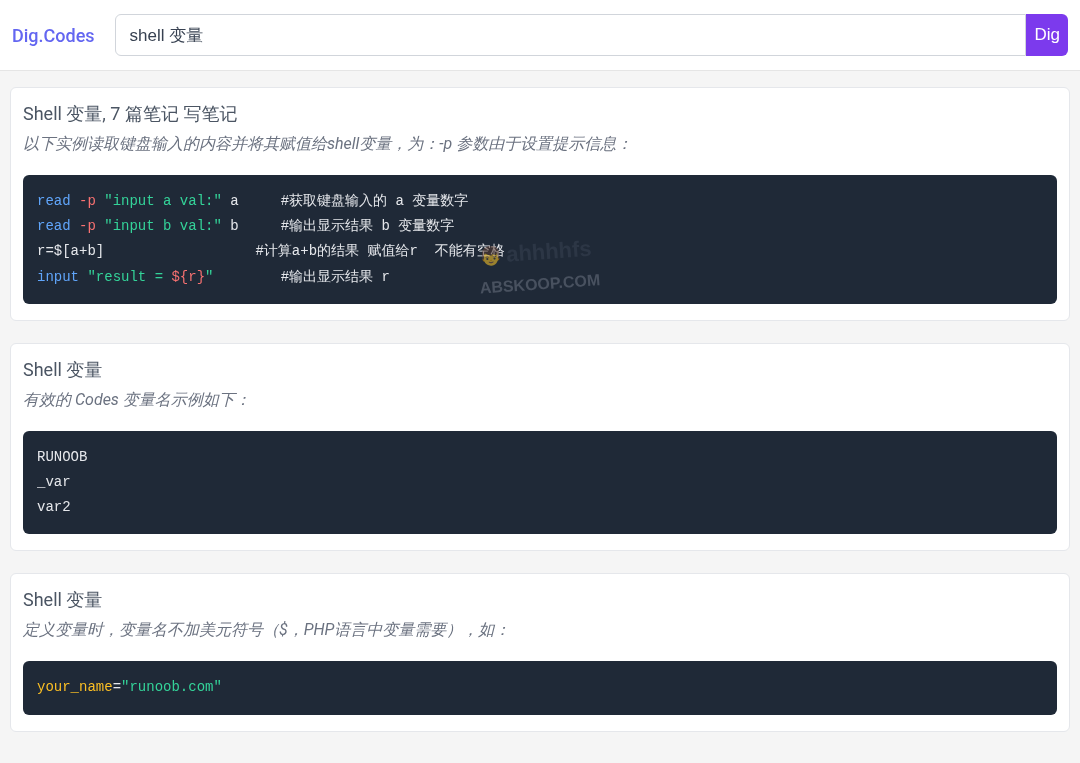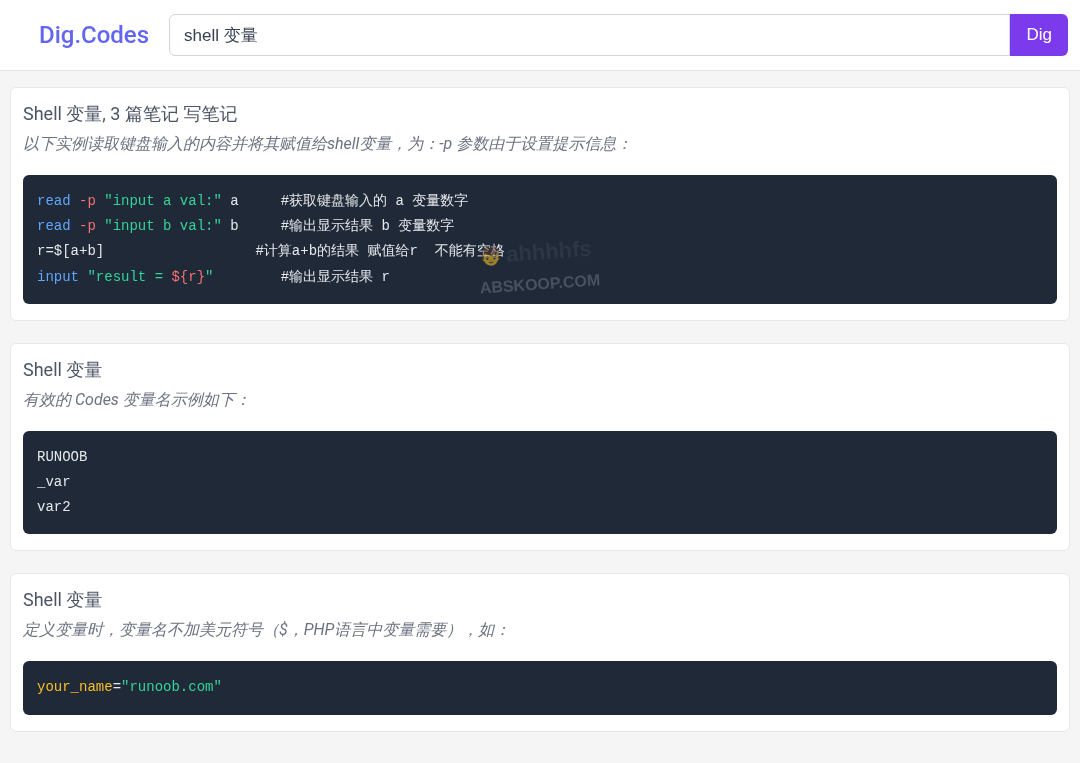--- a/index.html
+++ b/index.html
@@ -16,45 +16,44 @@
     }
     .header {
       background: #fff;
       padding: 14px 12px;
       display: flex;
       align-items: center;
       gap: 20px;
       border-bottom: 1px solid #e5e5e5;
     }
     .logo {
-      font-size: 24px;
+      font-size: 18px;
       font-weight: 500;
       color: #6366f1;
       white-space: nowrap;
-      margin-left: 27px;
     }
     .search-bar {
       flex: 1;
       display: flex;
       align-items: stretch;
     }
     .search-input {
       flex: 1;
       padding: 10px 14px;
       font-size: 17px;
       border: 1px solid #d1d5db;
       border-radius: 6px 0 0 6px;
       outline: none;
       color: #374151;
     }
     .search-button {
       background: #7c3aed;
       color: #fff;
       border: none;
-      padding: 0 16px;
+      padding: 0 8px;
       font-size: 17px;
       border-radius: 0 6px 6px 0;
       cursor: pointer;
     }
     .content {
       padding: 16px 10px;
     }
     .card {
       background: #fff;
       border: 1px solid #e5e7eb;
@@ -129,21 +128,21 @@
 <div class="header">
   <div class="logo">Dig.Codes</div>
   <div class="search-bar">
     <input class="search-input" type="text" value="shell 变量" style="">
     <button class="search-button">Dig</button>
   </div>
 </div>
 
 <div class="content" id="results">
     <div class="card">
-      <div class="card-title">Shell 变量, 3 篇笔记 写笔记</div>
+      <div class="card-title">Shell 变量, 7 篇笔记 写笔记</div>
       <div class="card-desc">以下实例读取键盘输入的内容并将其赋值给shell变量，为：-p 参数由于设置提示信息：</div>
       <div class="code-block">
         <div class="code-line"><span class="tok-kw">read</span><span class="tok-plain"> </span><span class="tok-flag">-p</span><span class="tok-plain"> </span><span class="tok-str">"input a val:"</span><span class="tok-plain"> a     </span><span class="tok-comment">#获取键盘输入的 a 变量数字</span></div>
         <div class="code-line"><span class="tok-kw">read</span><span class="tok-plain"> </span><span class="tok-flag">-p</span><span class="tok-plain"> </span><span class="tok-str">"input b val:"</span><span class="tok-plain"> b     </span><span class="tok-comment">#输出显示结果 b 变量数字</span></div>
         <div class="code-line"><span class="tok-plain">r=$[a+b]                  </span><span class="tok-comment">#计算a+b的结果 赋值给r  不能有空格</span></div>
         <div class="code-line"><span class="tok-kw">input</span><span class="tok-plain"> </span><span class="tok-str">"result = </span><span class="tok-interp">${r}</span><span class="tok-str">"</span><span class="tok-plain">        </span><span class="tok-comment">#输出显示结果 r</span></div>
         <div class="watermark">
           <span class="wm1"><span class="emoji">👦</span><span>ahhhhfs</span></span>
           <span class="wm2">ABSKOOP.COM</span>
         </div>

